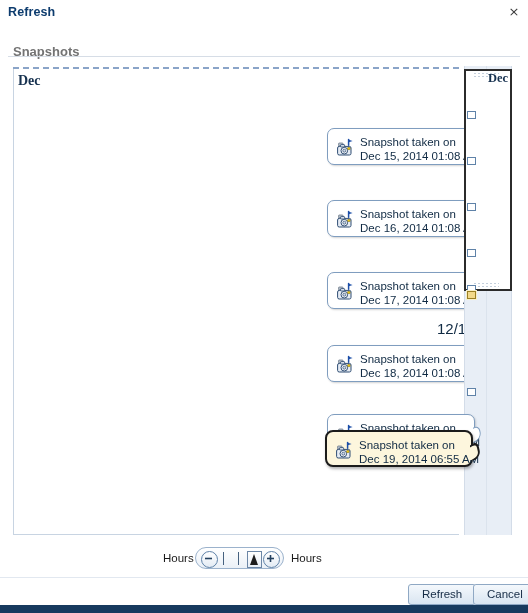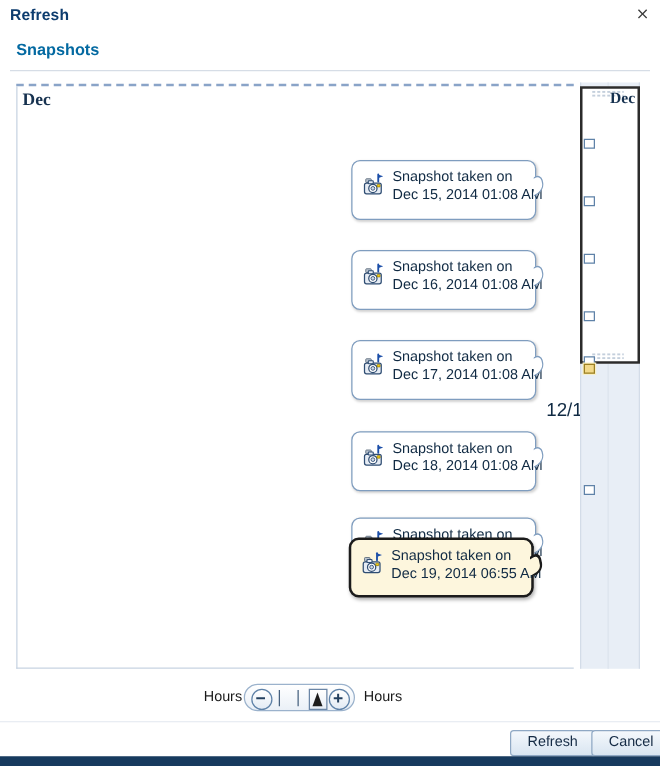--- a/index.html
+++ b/index.html
@@ -48,24 +48,24 @@
   }
 
   
   #section-header {
     position: absolute;
     left: 0; top: 28px;
     width: 528px; height: 28px;
   }
   #section-title {
     position: absolute;
-    left: 13px; top: 4px;
+    left: 13px; top: 16px;
     font-size: 13px;
     font-weight: bold;
-    color: #0369a1;
+    color: #737373;
   }
   #header-rule {
     position: absolute;
     left: 8px; top: 56px;
     width: 512px; height: 1px;
     background: #d6dde6;
   }
 
   
   #timeline-panel {
@@ -100,27 +100,28 @@
     position: absolute;
     left: 13px; top: 534px;
     width: 446px; height: 1px;
     background: #c8d4e2;
   }
 
   
   .snapshot-bubble {
     position: absolute;
     width: 148px;
-    height: 48px;
+    height: 37px;
     background: #ffffff;
     border: 1px solid #7f9dbf;
     border-radius: 7px;
     box-sizing: border-box;
     box-shadow: 1px 1px 2px rgba(0,0,0,.18);
     cursor: pointer;
+    margin-left: 46px;
   }
   
   .snapshot-bubble .tail {
     position: absolute;
     right: -9px;
     top: 11px;
     width: 10px;
     height: 17px;
     overflow: hidden;
   }

